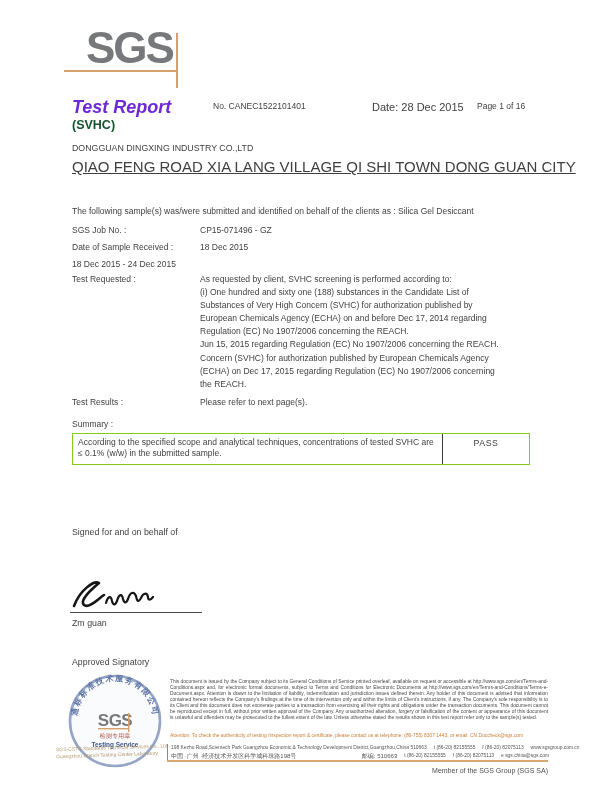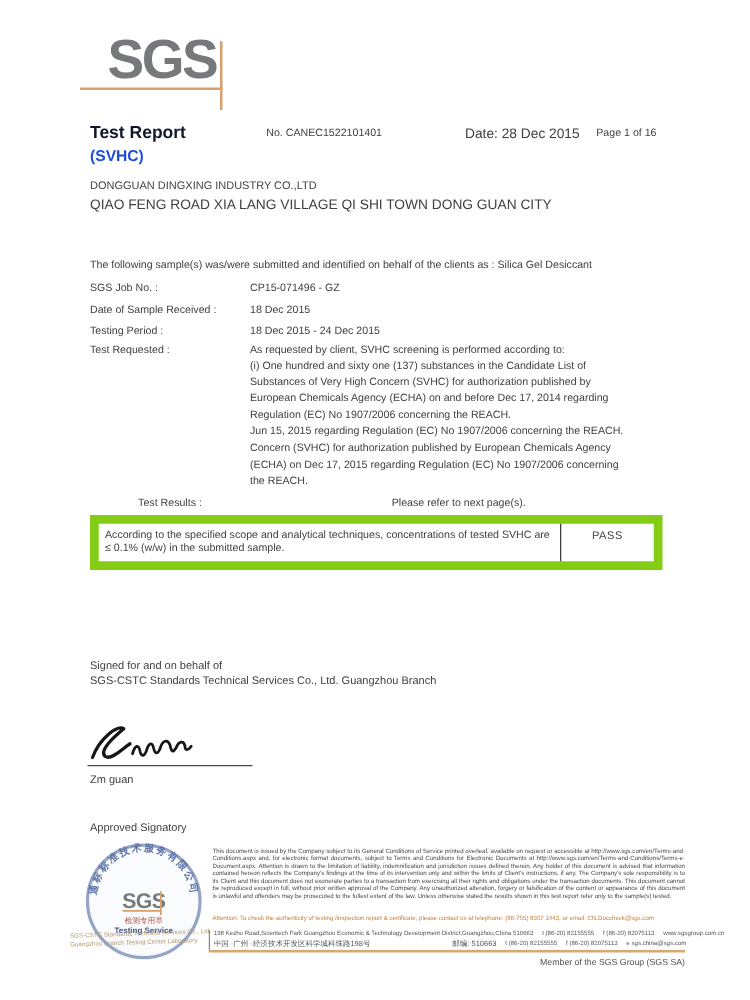--- a/index.html
+++ b/index.html
@@ -10,40 +10,40 @@
     overflow:hidden; color:#3f3f3f;
   }
   
   .logo-text {
     position:absolute; left:86px; top:26px; font-size:44px; font-weight:bold;
     color:#77787b; letter-spacing:-2px; line-height:1;
   }
   .logo-hline { position:absolute; left:64px; top:70px; width:114px; height:2px; background:#d6a06a; }
   .logo-vline { position:absolute; left:176px; top:33px; width:2px; height:55px; background:#d6a06a; }
   
-  .title    { position:absolute; left:72px;  top:97px;  font-size:14px; font-weight:bold; color:#0f172a; }
-  .subtitle { position:absolute; left:72px;  top:118px; font-size:12.5px; font-weight:bold; color:#1d4ed8; }
+  .title    { position:absolute; left:72px;  top:97px;  font-size:18px; font-weight:bold; color:#6d28d9;font-style:italic; }
+  .subtitle { position:absolute; left:72px;  top:118px; font-size:12.5px; font-weight:bold; color:#14532d; }
   .report-no   { position:absolute; left:213px; top:101px; font-size:8.5px;text-align:right; }
   .report-date { position:absolute; left:372px; top:101px; font-size:11px; }
   .report-page { position:absolute; left:477px; top:101px; font-size:8.5px; }
   
   .client-name    { position:absolute; left:72px; top:143px; font-size:8.8px; }
-  .client-address { position:absolute; left:72px; top:158px; font-size:11px; }
+  .client-address { position:absolute; left:72px; top:158px; font-size:15px;text-decoration:underline; }
   
   .intro { position:absolute; left:72px; top:206px; font-size:8.5px; width:470px; }
   .info  { position:absolute; left:72px; top:222px; width:462px; }
   .kv-row { display:flex; line-height:17px; font-size:8.5px; }
   .kv-label { width:128px; flex:none; }
   .kv-value { flex:1; }
   .kv-row.multi { line-height:13.1px;justify-content:center; }
   .kv-row.multi .kv-value div { line-height:13.1px; }
-  .row-results { margin-top:3px;text-align:center; }
+  .row-results { margin-top:3px; }
   .summary-label { font-size:8.5px; margin-top:5px; line-height:16px; }
   
-  .summary-table { display:flex; border:7px solid #84cc16; width:458px; margin-top:1px; }
+  .summary-table { display:flex; border:1px solid #84cc16; width:458px; margin-top:1px; }
   .summary-statement {
     width:370px; border-right:1px solid #3a3a3a; padding:3px 5px 4px 5px;
     font-size:8.5px; line-height:11.5px;
   }
   .summary-result {
     flex:1; display:flex; align-items:flex-start; justify-content:center;
     font-size:8.8px; padding-top:4px; letter-spacing:0.5px;
   }
   
   .signed1 { position:absolute; left:72px; top:527px; font-size:8.8px; }
@@ -99,49 +99,48 @@
   <div class="info">
     <div class="kv-row">
       <div class="kv-label">SGS Job No. :</div>
       <div class="kv-value">CP15-071496 - GZ</div>
     </div>
     <div class="kv-row">
       <div class="kv-label">Date of Sample Received :</div>
       <div class="kv-value">18 Dec 2015</div>
     </div>
     <div class="kv-row">
-      <div class="kv-label">Testing Period :</div>
       <div class="kv-value">18 Dec 2015 - 24 Dec 2015</div>
     </div>
     <div class="kv-row multi">
       <div class="kv-label">Test Requested :</div>
       <div class="kv-value">
         <div>As requested by client, SVHC screening is performed according to:</div>
-        <div>(i) One hundred and sixty one (137) substances in the Candidate List of</div>
+        <div>(i) One hundred and sixty one (188) substances in the Candidate List of</div>
         <div>Substances of Very High Concern (SVHC) for authorization published by</div>
         <div>European Chemicals Agency (ECHA) on and before Dec 17, 2014 regarding</div>
         <div>Regulation (EC) No 1907/2006 concerning the REACH.</div>
         <div>Jun 15, 2015 regarding Regulation (EC) No 1907/2006 concerning the REACH.</div>
         <div>Concern (SVHC) for authorization published by European Chemicals Agency</div>
         <div>(ECHA) on Dec 17, 2015 regarding Regulation (EC) No 1907/2006 concerning</div>
         <div>the REACH.</div>
       </div>
     </div>
     <div class="kv-row row-results">
       <div class="kv-label">Test Results :</div>
       <div class="kv-value">Please refer to next page(s).</div>
     </div>
+    <div class="summary-label">Summary :</div>
     <div class="summary-table">
       <div class="summary-statement">According to the specified scope and analytical techniques, concentrations of tested SVHC are ≤ 0.1% (w/w) in the submitted sample.</div>
       <div class="summary-result">PASS</div>
     </div>
   </div>
 
   <div class="signed1">Signed for and on behalf of</div>
-  <div class="signed2">SGS-CSTC Standards Technical Services Co., Ltd. Guangzhou Branch</div>
 
   <svg class="signature-svg" width="150" height="46" viewBox="0 0 150 46">
     <path d="M8,34 C14,18 28,8 33,11 C26,17 13,28 18,33 C23,37 33,26 38,23" fill="none" stroke="#161616" stroke-width="2.6" stroke-linecap="round" stroke-linejoin="round"></path>
     <path d="M40,31 c2,-7 5,-8 6,-2 c1,4 3,5 5,0 c2,-7 5,-8 6,-2 c1,4 3,5 5,0 c2,-7 6,-8 8,-3 c1,5 2,7 5,2 c2,-5 6,-6 7,-1 c0,3 2,4 5,0" fill="none" stroke="#161616" stroke-width="2.2" stroke-linecap="round" stroke-linejoin="round"></path>
   </svg>
   <div class="signature-line"></div>
   <div class="signer">Zm guan</div>
   <div class="signer-role">Approved Signatory</div>
 
   <svg class="stamp-svg" width="106" height="106" viewBox="0 0 106 106">

